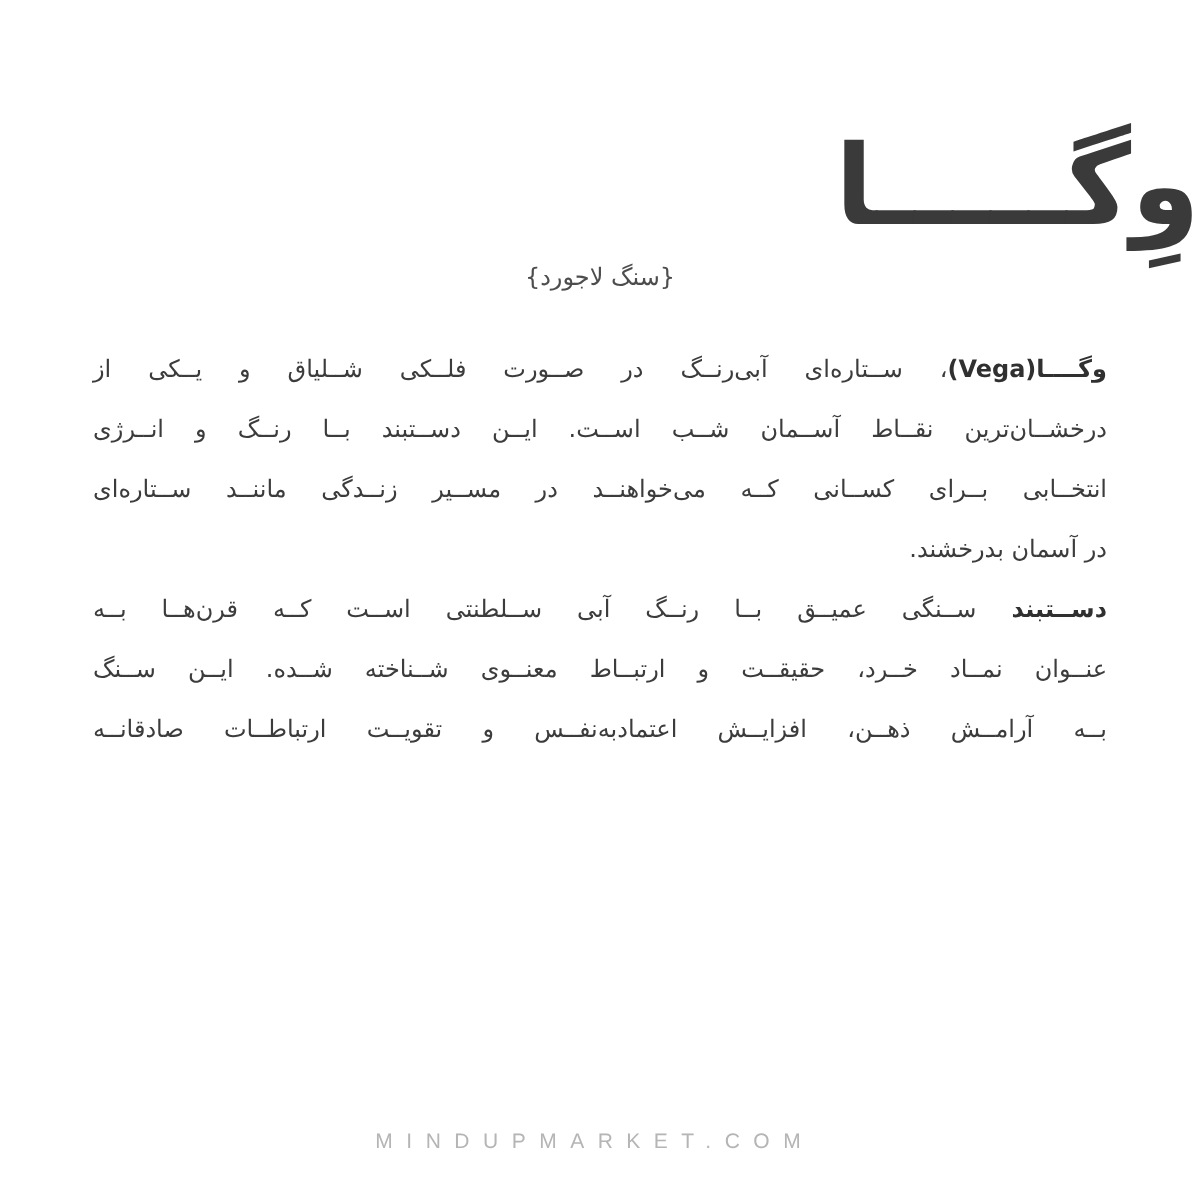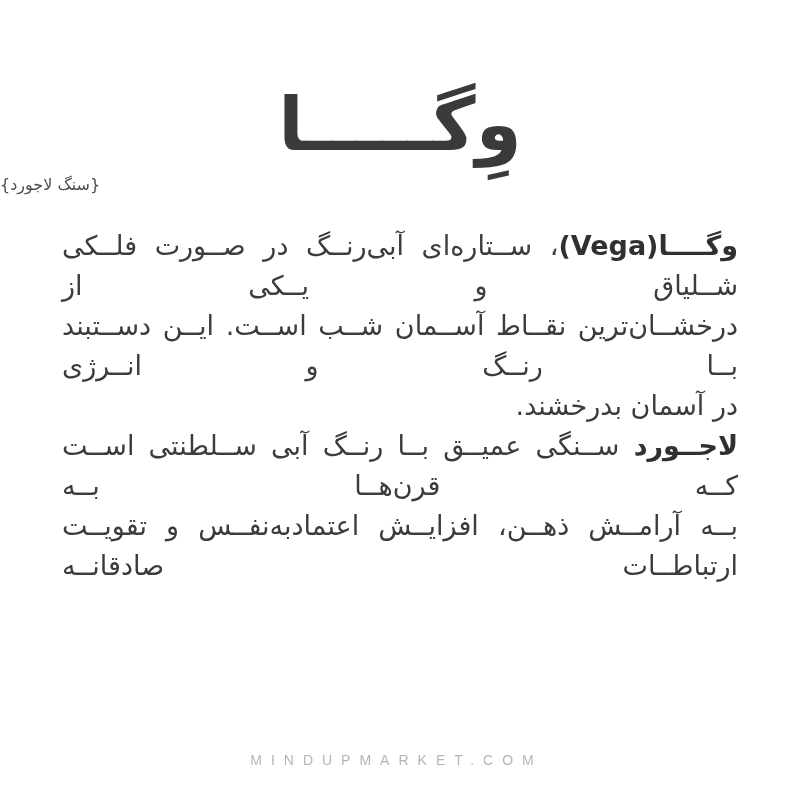--- a/index.html
+++ b/index.html
@@ -12,40 +12,39 @@
     width: 800px;
     height: 800px;
     background: #ffffff;
     overflow: hidden;
     font-family: "DejaVu Sans", sans-serif;
     box-sizing: border-box;
   }
   .title {
     margin: 0;
     padding-top: 78px;
-    text-align: center;
     direction: rtl;
     font-size: 74px;
     line-height: 1.25;
     font-weight: bold;
     color: #3a3a3a;
     letter-spacing: 0;
   }
   .subtitle {
     margin-top: 4px;
-    text-align: left;
+    text-align: center;
     direction: rtl;
     font-size: 16px;
     color: #4d4d4d;
   }
   .article {
     direction: rtl;
     margin-top: 32px;
     padding: 0 62px;
-    font-size: 27px;
+    font-size: 16px;
     line-height: 40px;
     color: #3c3c3c;
   }
   .line {
     text-align: justify;
     text-align-last: justify;
   }
   .line.para-end {
     text-align: left;
     text-align-last: right;
@@ -73,20 +72,22 @@
 
 <div class="card">
 
   <h1 class="title">وِگـــــا</h1>
 
   <div class="subtitle">{سنگ لاجورد}</div>
 
   <div class="article">
     <div class="line"><b>وگــــا(Vega)</b><span>، ســتاره‌ای آبی‌رنــگ در صــورت فلــکی شــلیاق و یــکی از</span></div>
     <div class="line"><span>درخشــان‌ترین نقــاط آســمان شــب اســت. ایــن دســتبند بــا رنــگ و انــرژی</span></div>
+    <div class="line"><span>انتخــابی بــرای کســانی کــه می‌خواهنــد در مســیر زنــدگی ماننــد ســتاره‌ای</span></div>
     <div class="line para-end"><span>در آسمان بدرخشند.</span></div>
-    <div class="line"><b>لاجــورد</b><span> ســنگی عمیــق بــا رنــگ آبی ســلطنتی اســت کــه قرن‌هــا بــه</span></div>
+    <div class="line"><b>دســتبند</b><span> ســنگی عمیــق بــا رنــگ آبی ســلطنتی اســت کــه قرن‌هــا بــه</span></div>
+    <div class="line"><span>عنــوان نمــاد خــرد، حقیقــت و ارتبــاط معنــوی شــناخته شــده. ایــن ســنگ</span></div>
     <div class="line"><span>بــه آرامــش ذهــن، افزایــش اعتمادبه‌نفــس و تقویــت ارتباطــات صادقانــه</span></div>
   </div>
 
   <div class="footer">MINDUPMARKET.COM</div>
 
 </div>
 
 </body></html>

